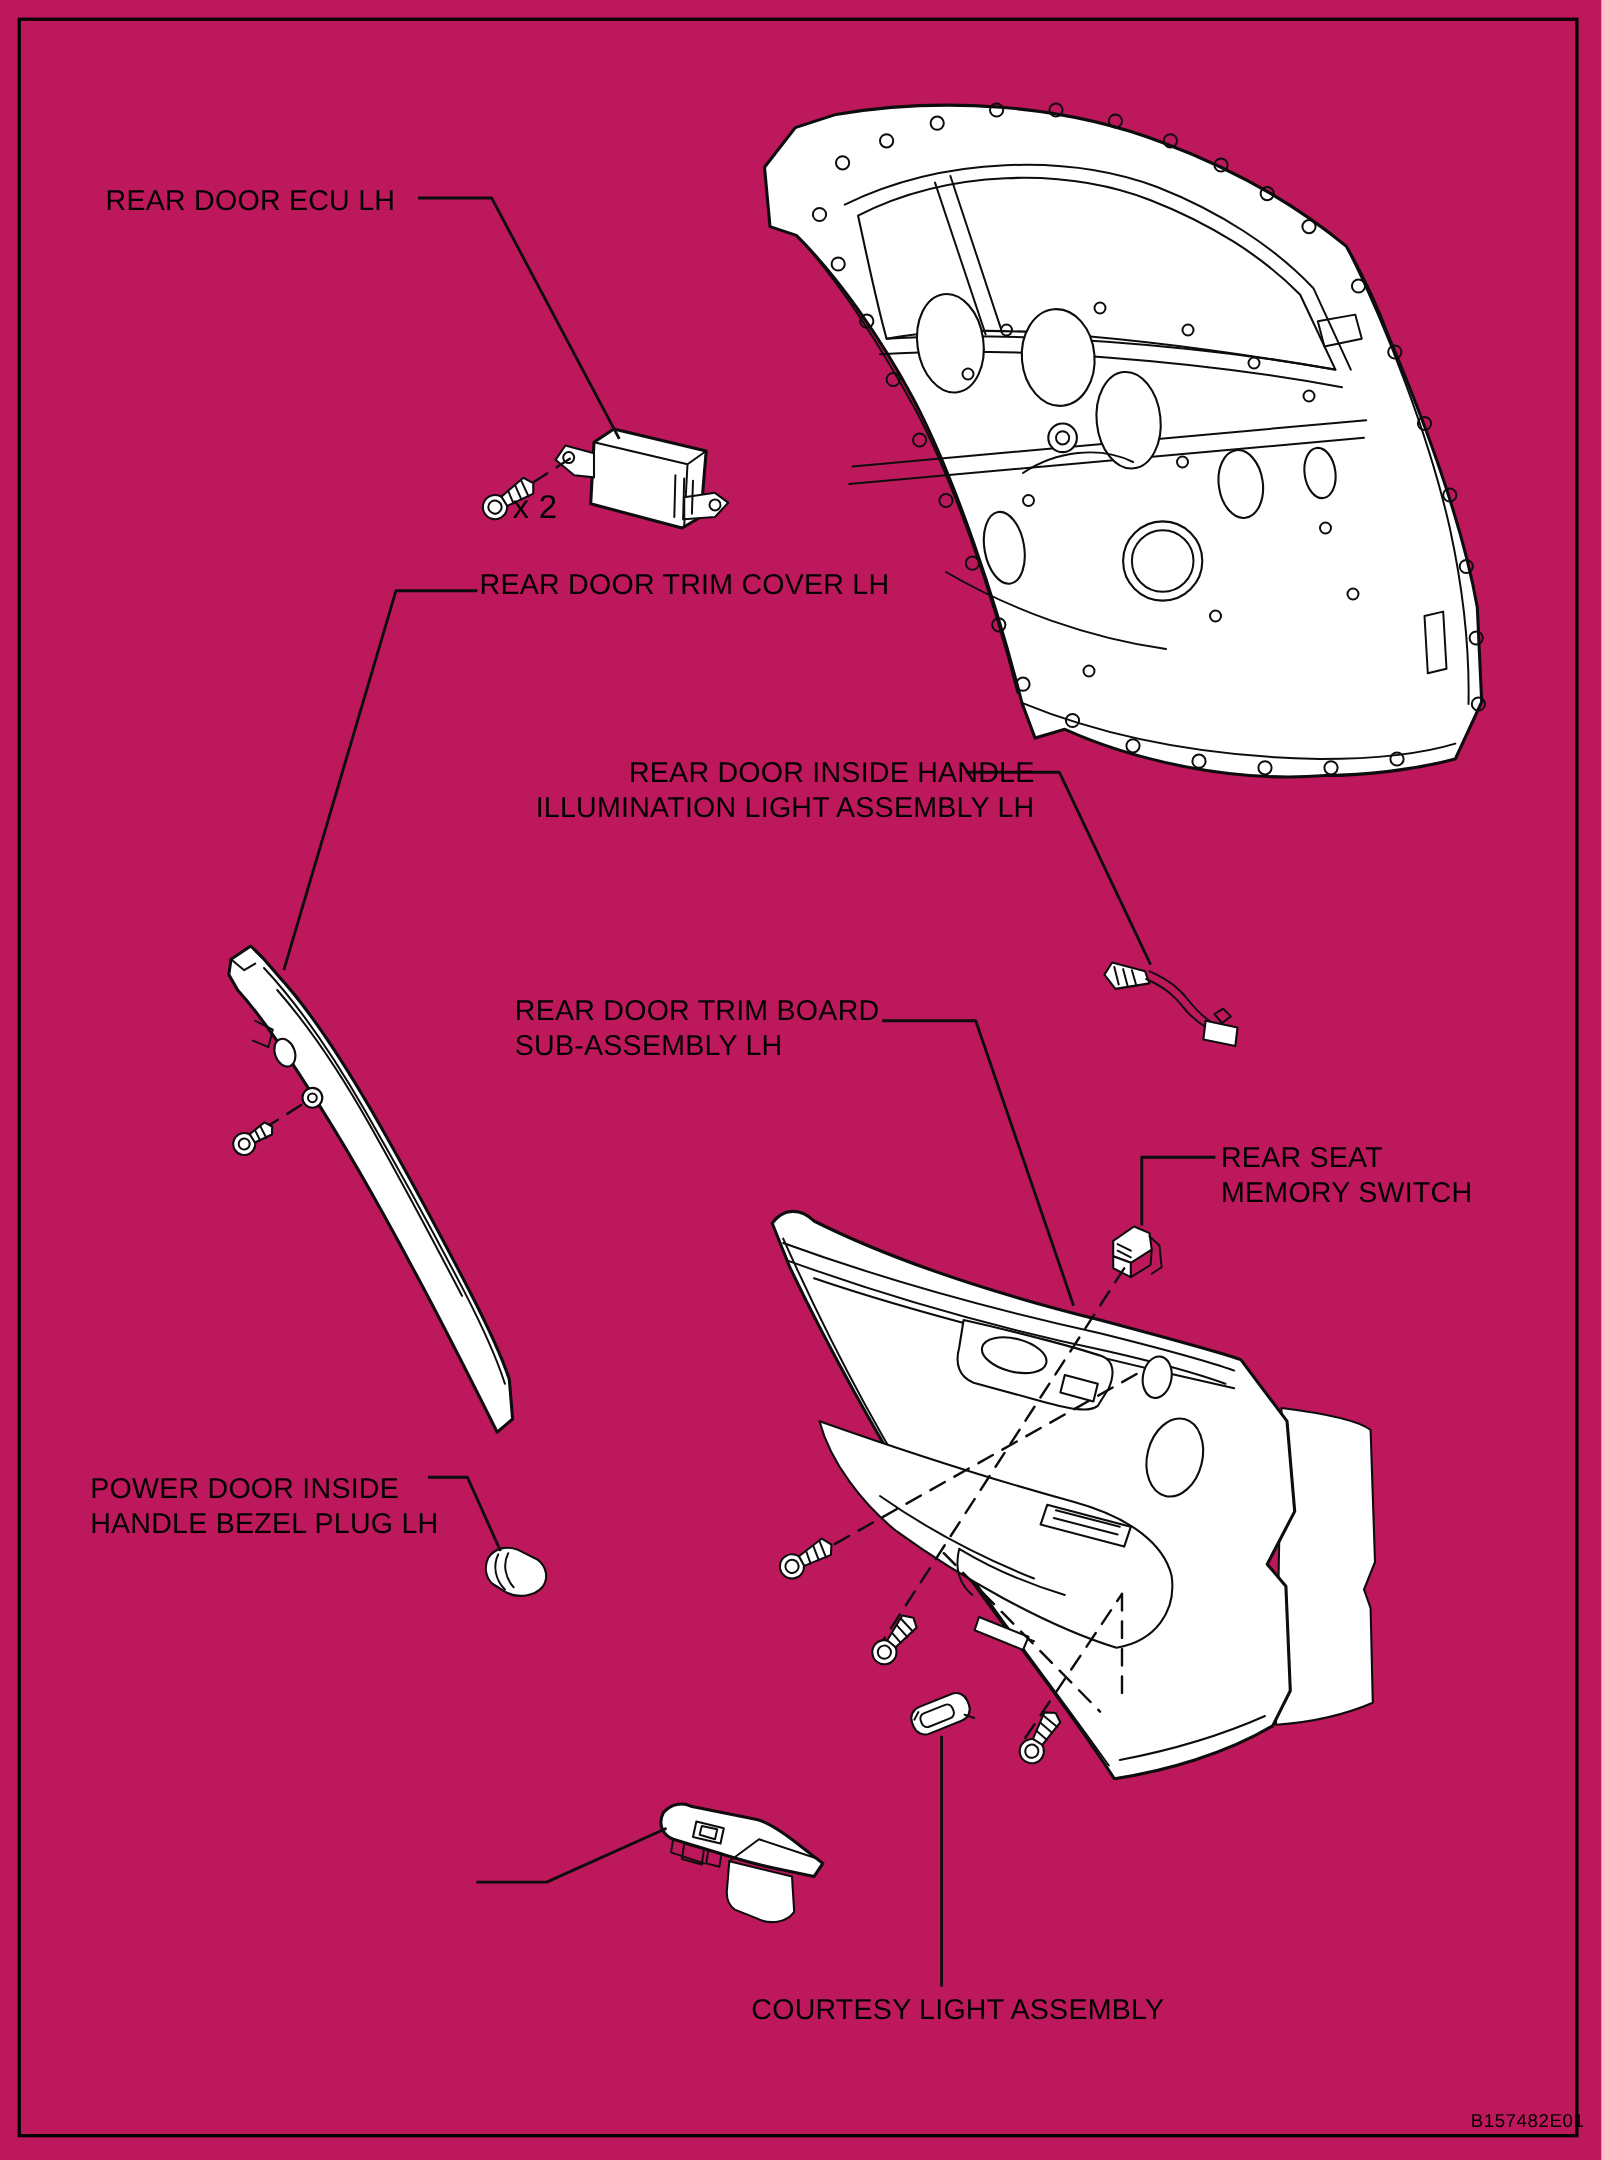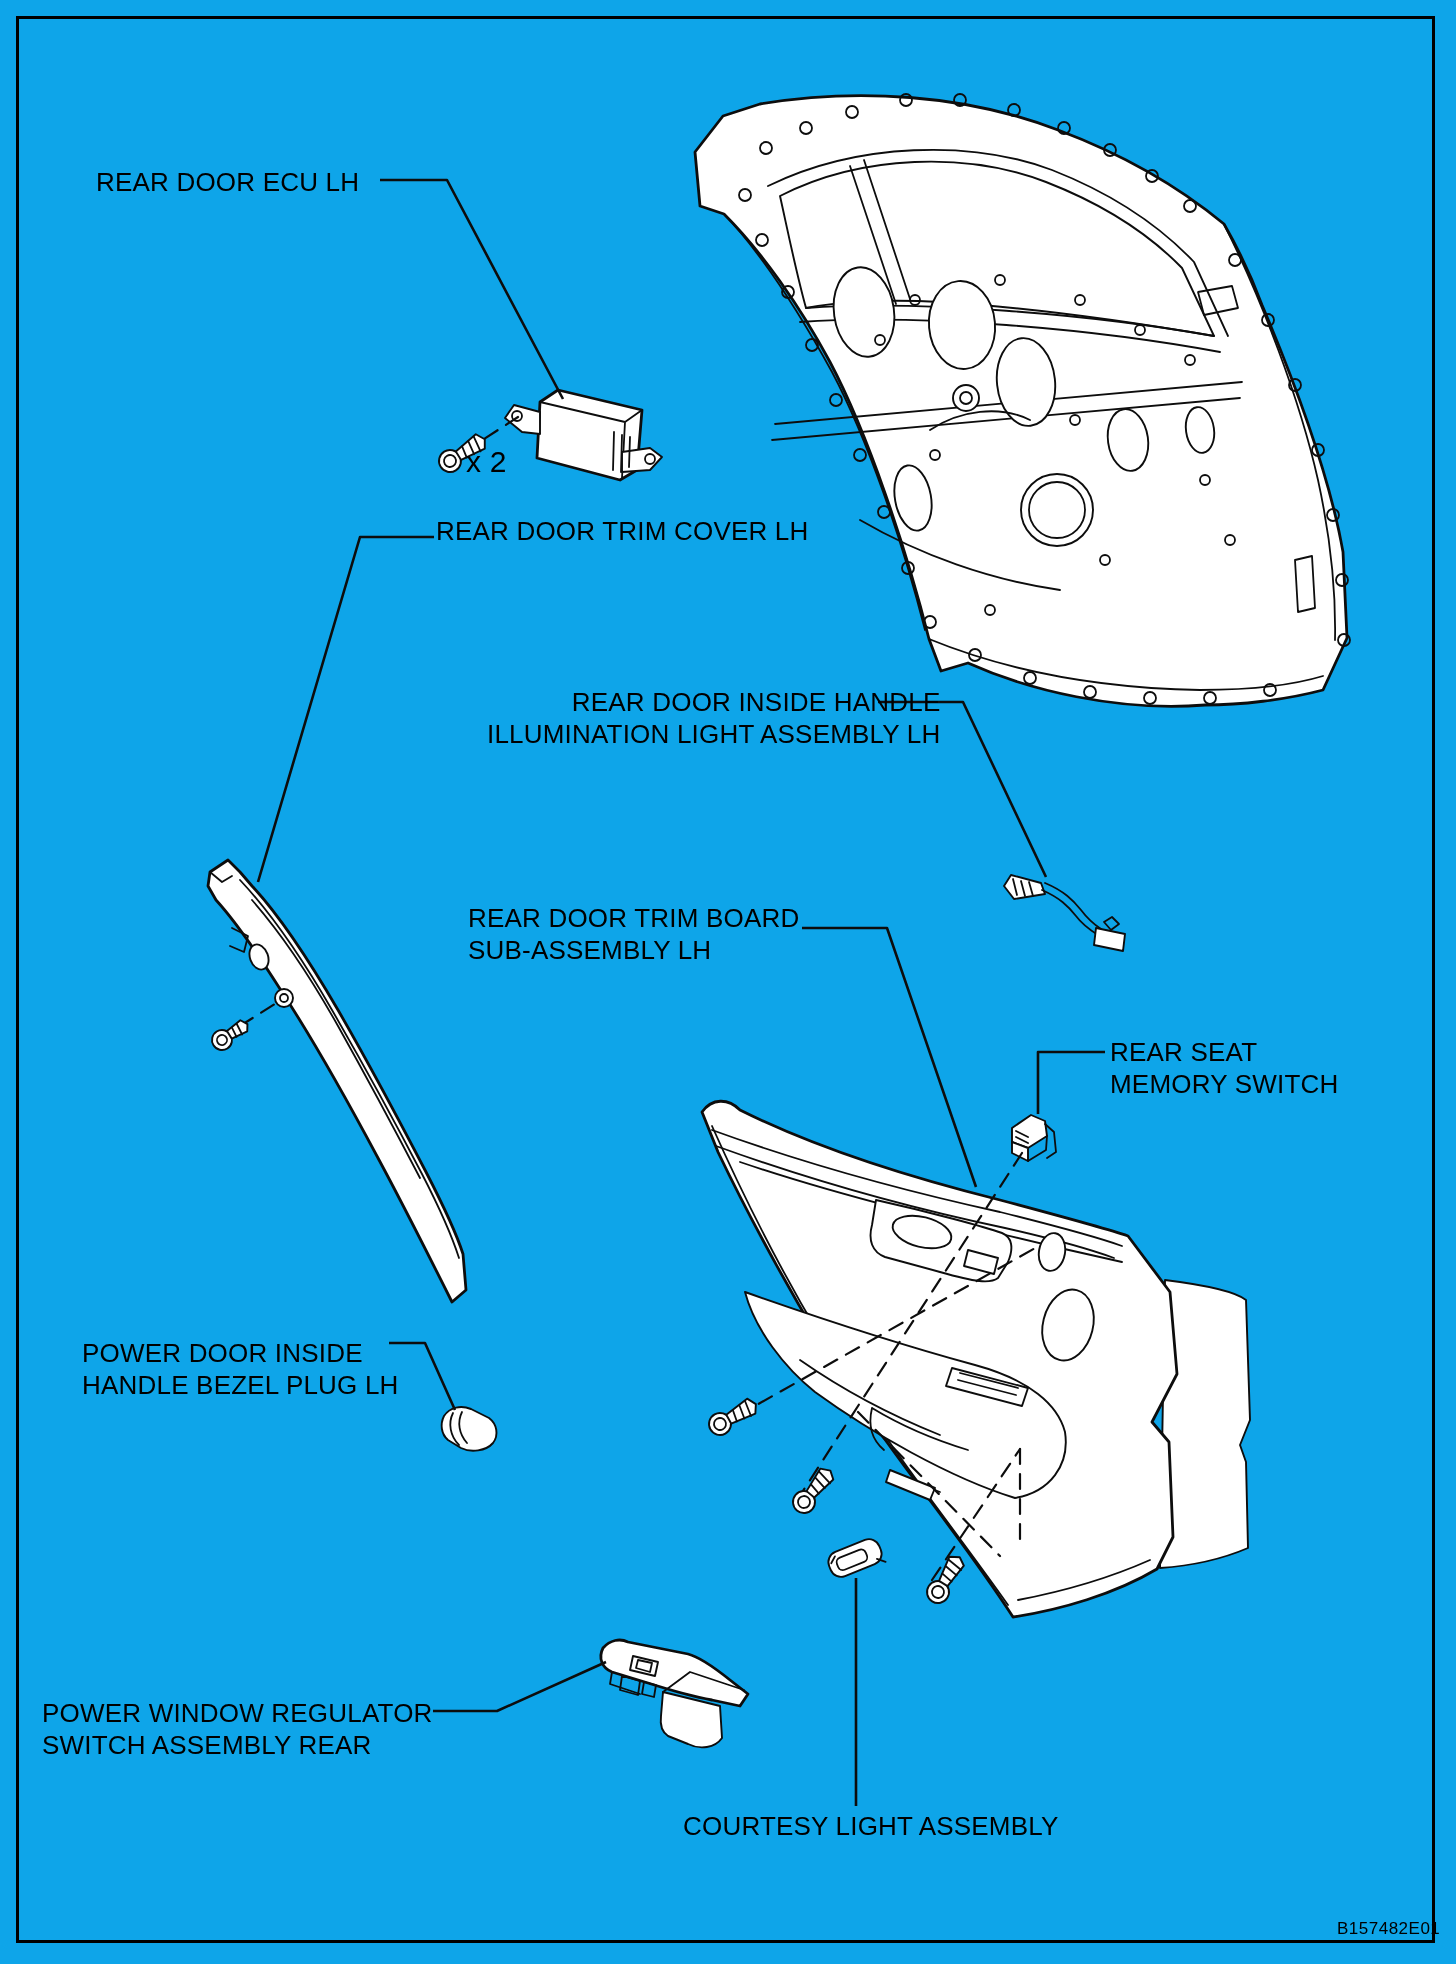--- a/index.html
+++ b/index.html
@@ -1,17 +1,17 @@
 <!DOCTYPE html>
 <html><head>
 <meta charset="utf-8">
 <style>
   html,body { margin:0; padding:0; background:#fff; }
   .page {
-    position:relative; width:1456px; height:1964px; background:#0ea5e9;
+    position:relative; width:1456px; height:1964px; background:#be185d;
     font-family:"Liberation Sans","DejaVu Sans",sans-serif; color:#000;
     overflow:hidden;
   }
   .frame {
     position:absolute; left:16px; top:16px; width:1419px; height:1927px;
     border:3px solid #000; box-sizing:border-box;
   }
   .label {
     position:absolute; font-size:26px; line-height:32px; letter-spacing:0.2px;
     white-space:pre-line; color:#000;
@@ -270,17 +270,15 @@
   <div class="label qty" style="left:466px; top:446px;text-align:right;">x 2</div>
   <div class="label" style="left:436px; top:515px;">REAR DOOR TRIM COVER LH</div>
   <div class="label" style="left:487px; top:686px;text-align:right;">REAR DOOR INSIDE HANDLE
 ILLUMINATION LIGHT ASSEMBLY LH</div>
   <div class="label" style="left:468px; top:902px;">REAR DOOR TRIM BOARD
 SUB-ASSEMBLY LH</div>
   <div class="label" style="left:1110px; top:1036px;">REAR SEAT
 MEMORY SWITCH</div>
   <div class="label" style="left:82px; top:1337px;">POWER DOOR INSIDE
 HANDLE BEZEL PLUG LH</div>
-  <div class="label" style="left:42px; top:1697px;">POWER WINDOW REGULATOR
-SWITCH ASSEMBLY REAR</div>
   <div class="label" style="left:683px; top:1810px;">COURTESY LIGHT ASSEMBLY</div>
   <div class="label code" style="left:1337px; top:1913px;">B157482E01</div>
 </div>
 
 </body></html>

